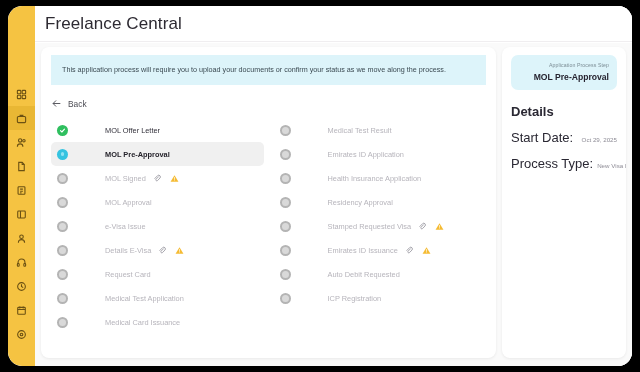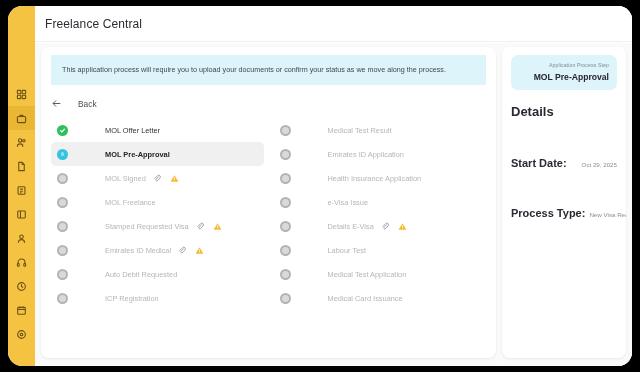--- a/index.html
+++ b/index.html
@@ -54,21 +54,21 @@
 
   #titlebar {
     position: absolute; left: 0; top: 0;
     width: 597px; height: 36px;
     background: #ffffff;
     border-bottom: 1px solid #f0eef0;
     display: flex; align-items: center;
   }
   #page-title {
     margin-left: 10px;
-    font-size: 12px;
+    font-size: 17px;
     color: #2d2a32;
     letter-spacing: 0.1px;
   }
 
   #body-area {
     position: absolute;
     left: 0; top: 37px;
     width: 597px; height: 323px;
     background: #fafafa;
     padding: 4px 6px 6px 6px;
@@ -96,21 +96,21 @@
     display: flex; align-items: center;
   }
   #info-banner-text {
     font-size: 7.2px;
     color: #3b4a52;
     line-height: 1.3;
   }
 
   #back-row {
     margin-top: 13px;
-    display: flex; align-items: center; gap: 16px;
+    display: flex; align-items: center; gap: 6px;
     width: 52px;
     cursor: pointer;
   }
   #back-arrow { width: 11px; height: 11px; display: block; }
   #back-label { font-size: 8.4px; color: #4d4d55; }
 
   #steps-grid {
     margin-top: 9px;
     display: grid;
     grid-template-columns: 1fr 1fr;
@@ -179,21 +179,21 @@
   #details-heading {
     margin-top: 14px;
     font-size: 13px; font-weight: bold; color: #2a2833;
   }
   .detail-row {
     margin-top: 11px;
     display: flex; align-items: baseline;
     justify-content: space-between;
     gap: 4px;
   }
-  .detail-key { font-size: 11px; font-weight: bold; color: #2a2833; white-space: nowrap; margin-top: 27px; }
+  .detail-key { font-size: 13px; font-weight: normal; color: #2a2833; white-space: nowrap; }
   .detail-val { font-size: 6.2px; color: #8d8b95; white-space: nowrap; }
 </style>
 </head>
 <body>
 
 <div id="app-window">
 
   <nav id="sidebar">
     <div id="sidebar-items">
 
@@ -370,23 +370,27 @@
             </span>
           </div>
 
           <div class="step-row todo">
             <span class="bullet todo"></span>
             <span class="step-label">Health Insurance Application</span>
           </div>
 
           <div class="step-row todo">
             <span class="bullet todo"></span>
-            <span class="step-label">MOL Freelance</span>
-          </div>
-
+            <span class="step-label">MOL Approval</span>
+          </div>
+
+          <div class="step-row todo">
+            <span class="bullet todo"></span>
+            <span class="step-label">Residency Approval</span>
+          </div>
 
           <div class="step-row todo">
             <span class="bullet todo"></span>
             <span class="step-label">e-Visa Issue</span>
           </div>
 
           <div class="step-row todo">
             <span class="bullet todo"></span>
             <span class="step-label">Stamped Requested Visa</span>
             <span>
@@ -415,38 +419,38 @@
               <svg class="warn-icon" viewBox="0 0 16 16">
                   <path d="M8 2.2L15 13.6H1z" fill="#f5bb33"></path>
                   <path d="M8 6.2v3.4" stroke="#ffffff" stroke-width="1.2" stroke-linecap="round"></path>
                   <circle cx="8" cy="11.4" r="0.7" fill="#ffffff"></circle>
                 </svg>
             </span>
           </div>
 
           <div class="step-row todo">
             <span class="bullet todo"></span>
-            <span class="step-label">Emirates ID Medical</span>
+            <span class="step-label">Emirates ID Issuance</span>
             <span>
               <svg class="clip-icon" viewBox="0 0 16 16" fill="none" stroke="#8a8891" stroke-width="1.5" stroke-linecap="round">
                 <path d="M11 5.5L6 10.5a2 2 0 0 0 2.8 2.8l5.2-5.2a3.4 3.4 0 0 0-4.8-4.8L3.6 9"></path>
               </svg>
             </span>
             <span>
               <svg class="warn-icon" viewBox="0 0 16 16">
                   <path d="M8 2.2L15 13.6H1z" fill="#f5bb33"></path>
                   <path d="M8 6.2v3.4" stroke="#ffffff" stroke-width="1.2" stroke-linecap="round"></path>
                   <circle cx="8" cy="11.4" r="0.7" fill="#ffffff"></circle>
                 </svg>
             </span>
           </div>
 
           <div class="step-row todo">
             <span class="bullet todo"></span>
-            <span class="step-label">Labour Test</span>
+            <span class="step-label">Request Card</span>
           </div>
 
           <div class="step-row todo">
             <span class="bullet todo"></span>
             <span class="step-label">Auto Debit Requested</span>
           </div>
 
           <div class="step-row todo">
             <span class="bullet todo"></span>
             <span class="step-label">Medical Test Application</span>

